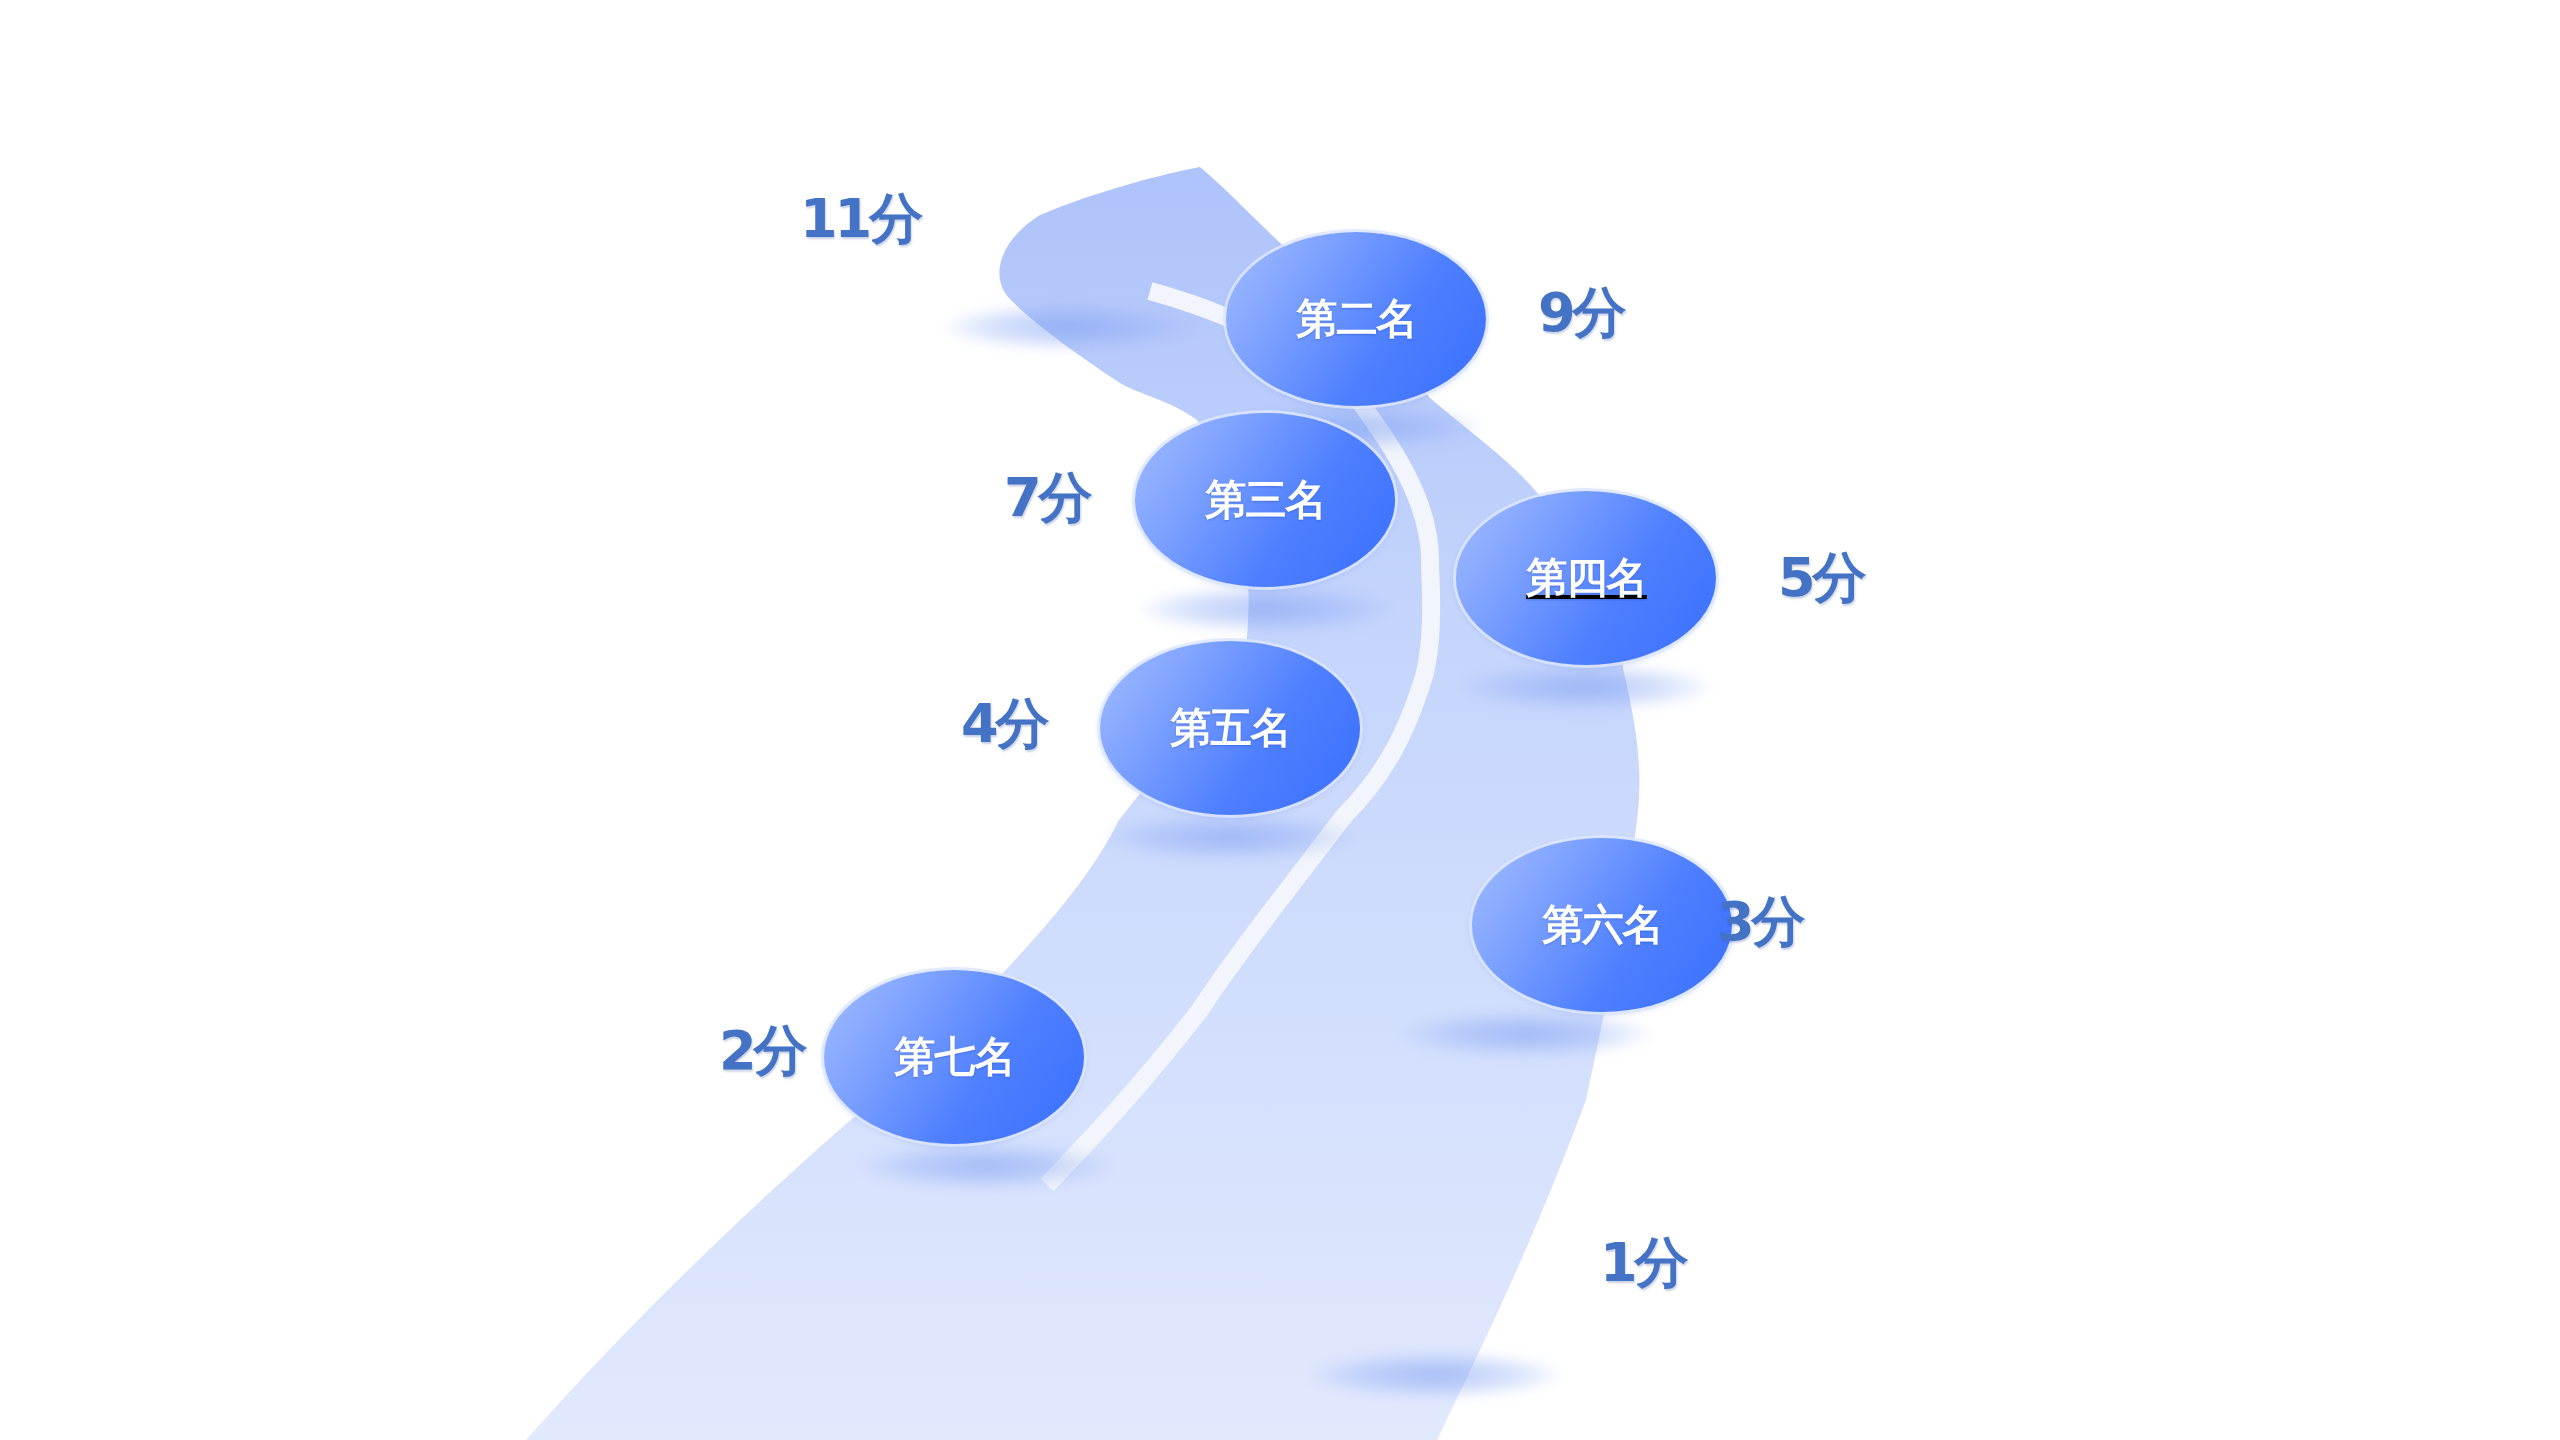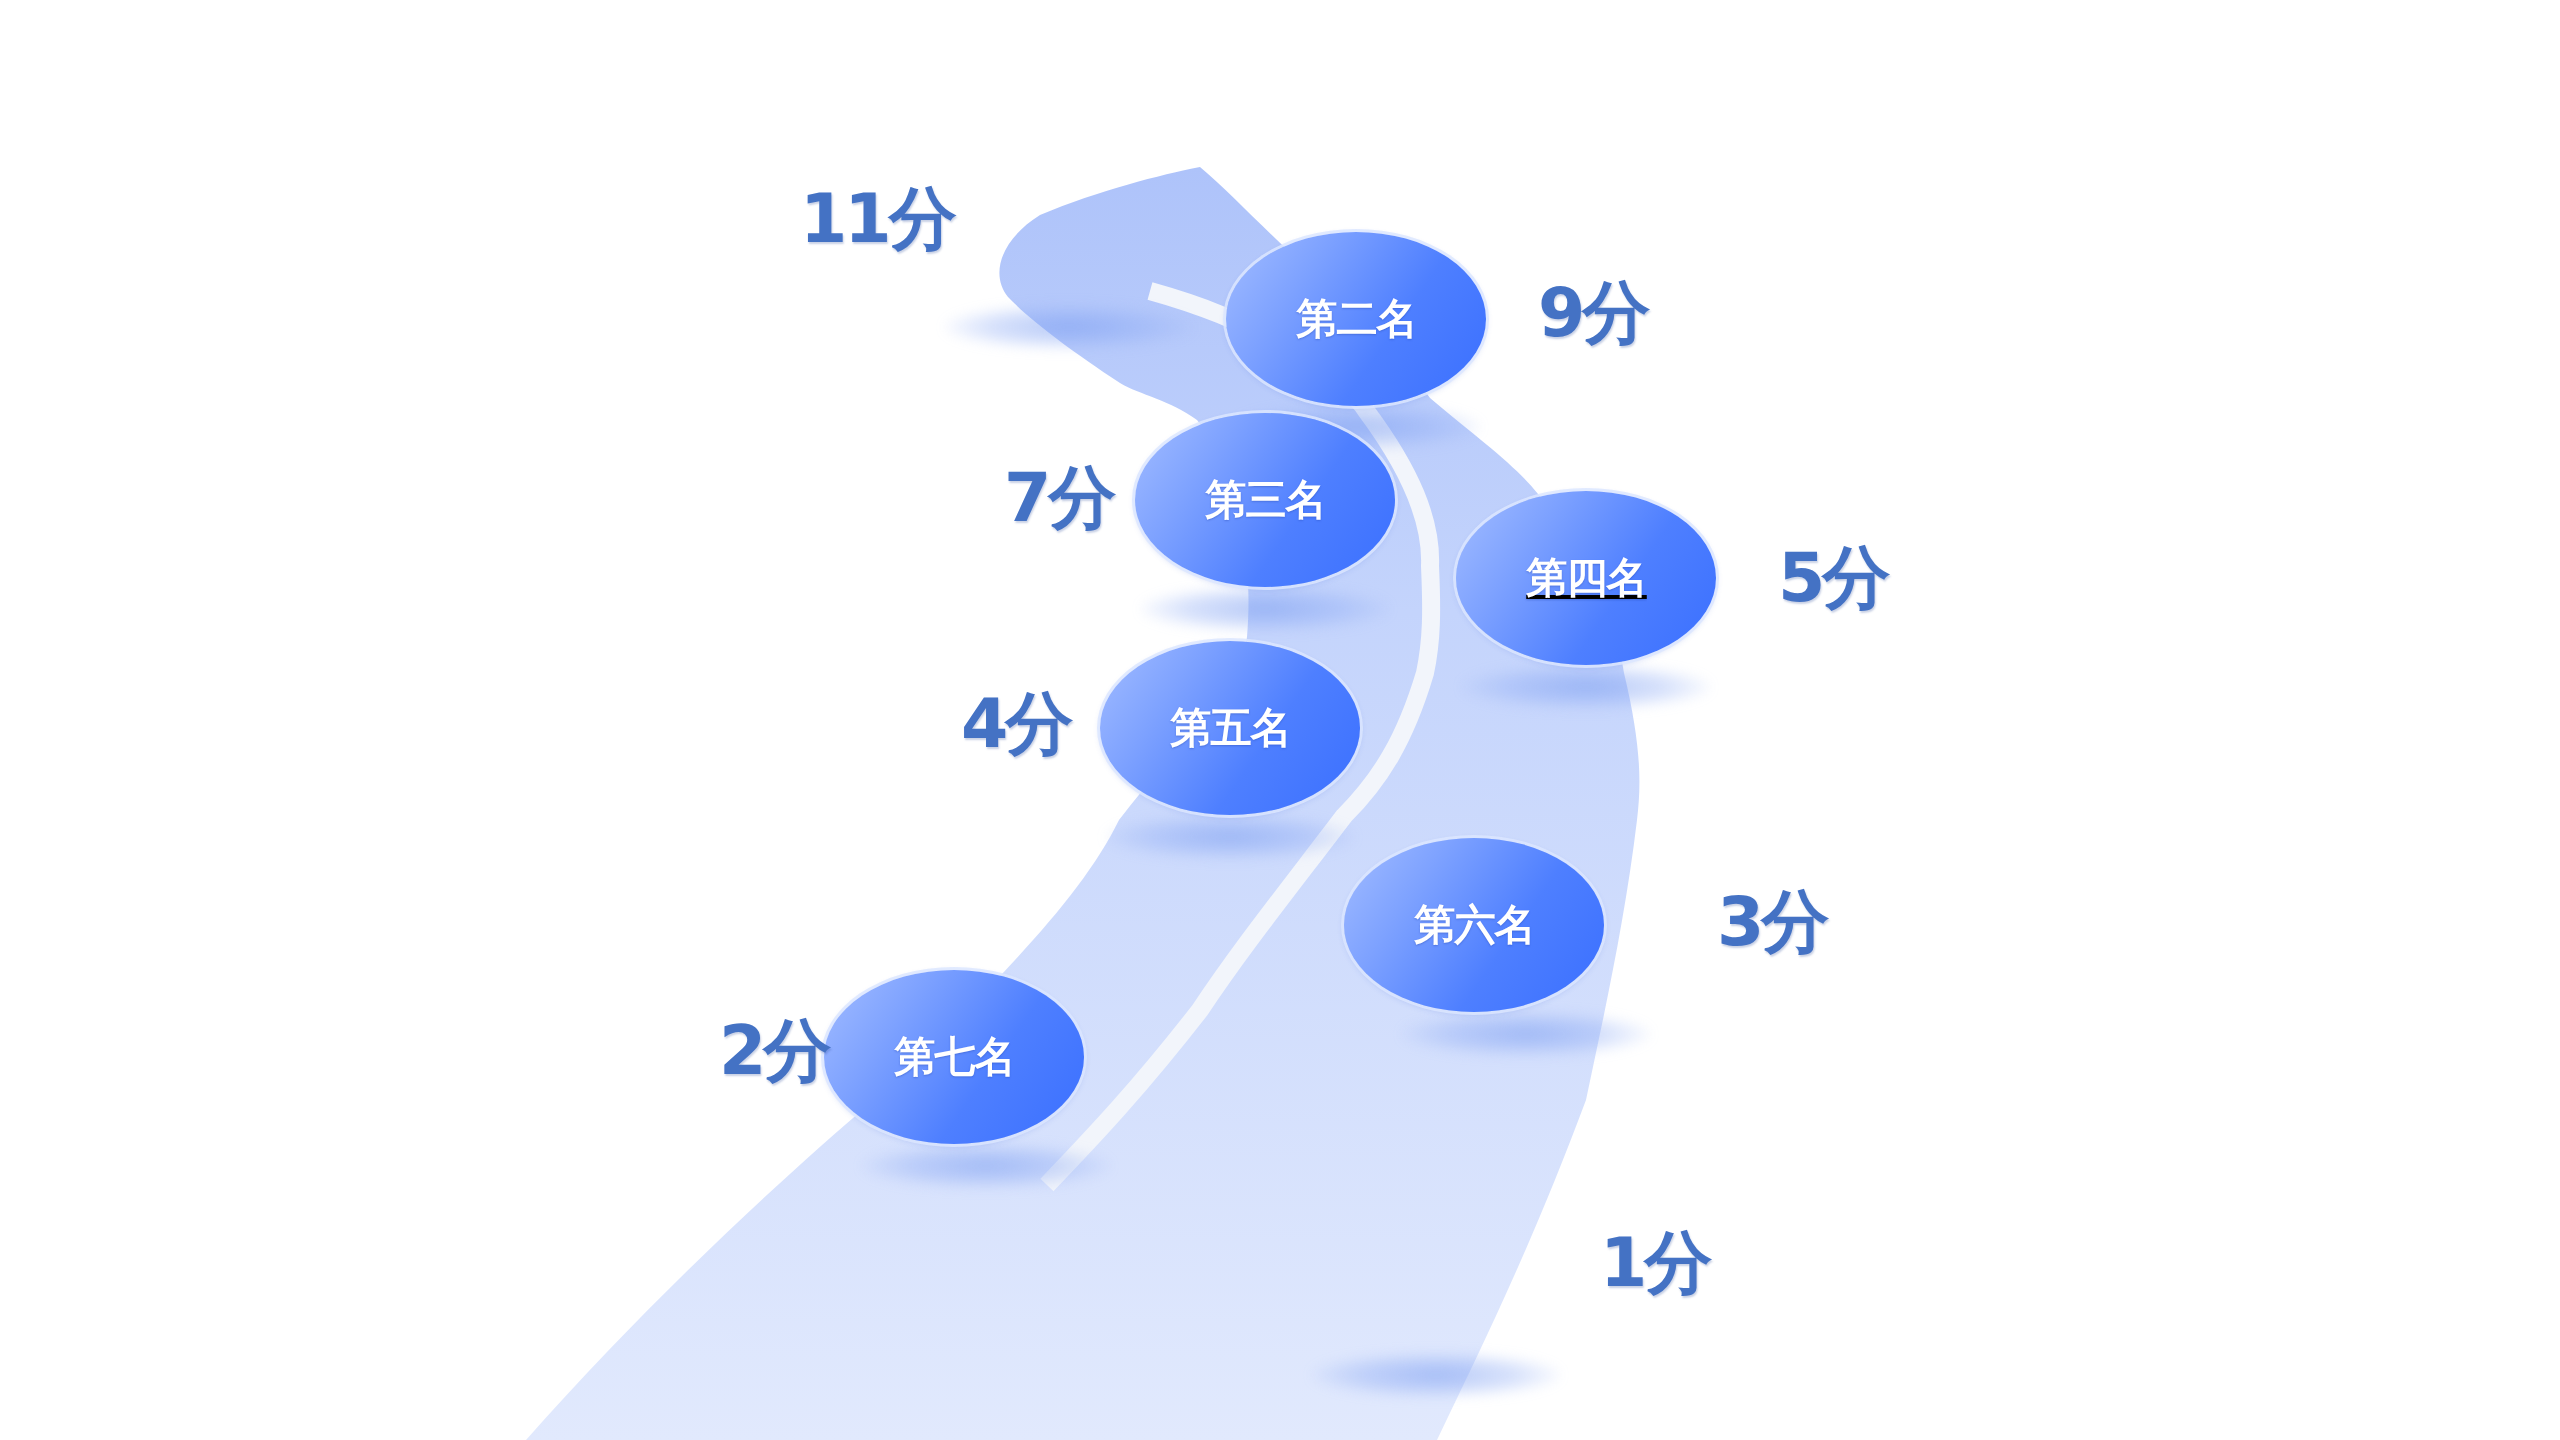--- a/index.html
+++ b/index.html
@@ -10,21 +10,21 @@
   .shadow { position:absolute; width:250px; height:46px; border-radius:50%;
             background:radial-gradient(ellipse at center, rgba(120,155,240,0.55) 0%, rgba(140,170,245,0.35) 45%, rgba(255,255,255,0) 75%);
             filter:blur(6px); }
   .node { position:absolute; width:260px; height:174px; border-radius:50%;
           background:linear-gradient(125deg, #a3bdff 0%, #7ea2ff 28%, #4e7fff 62%, #3a6fff 100%);
           box-shadow:0 0 0 3px rgba(220,230,255,0.85), 0 2px 6px rgba(60,100,220,0.25);
           display:flex; align-items:center; justify-content:center; cursor:pointer; }
   .node-label { color:#ffffff; font-family:"DejaVu Sans", sans-serif; font-weight:bold; font-size:42px;
                 letter-spacing:-1px; transform:scaleX(0.98); text-shadow:0 1px 2px rgba(30,60,160,0.35); }
   .score { position:absolute; color:#4472c4; font-family:"DejaVu Sans", sans-serif; font-weight:bold;
-           font-size:68px; line-height:54px; letter-spacing:-3px; transform-origin:left top;
+           font-size:54px; line-height:54px; letter-spacing:-3px; transform-origin:left top;
            text-shadow:1px 2px 2px rgba(40,70,150,0.25); white-space:nowrap; }
 </style>
 </head>
 <body>
 
 <div id="stage">
 
   <svg class="road" viewBox="0 0 2560 1440" xmlns="http://www.w3.org/2000/svg">
     <defs>
       <linearGradient id="roadGrad" x1="0" y1="0" x2="0" y2="1">
@@ -72,21 +72,21 @@
   </div>
   <div class="node" style="left:1135px;top:413px;">
     <span class="node-label">第三名</span>
   </div>
   <div class="node" style="left:1456px;top:491px;text-decoration:underline;">
     <span class="node-label">第四名</span>
   </div>
   <div class="node" style="left:1100px;top:641px;justify-content:center;">
     <span class="node-label">第五名</span>
   </div>
-  <div class="node" style="left:1344px;top:838px;">
+  <div class="node" style="left:1472px;top:838px;">
     <span class="node-label">第六名</span>
   </div>
   <div class="node" style="left:824px;top:970px;">
     <span class="node-label">第七名</span>
   </div>
 
   <div class="score" style="left:800px;top:192px;">11分</div>
   <div class="score" style="left:1538px;top:286px;">9分</div>
   <div class="score" style="left:1004px;top:471px;">7分</div>
   <div class="score" style="left:1778px;top:551px;">5分</div>

